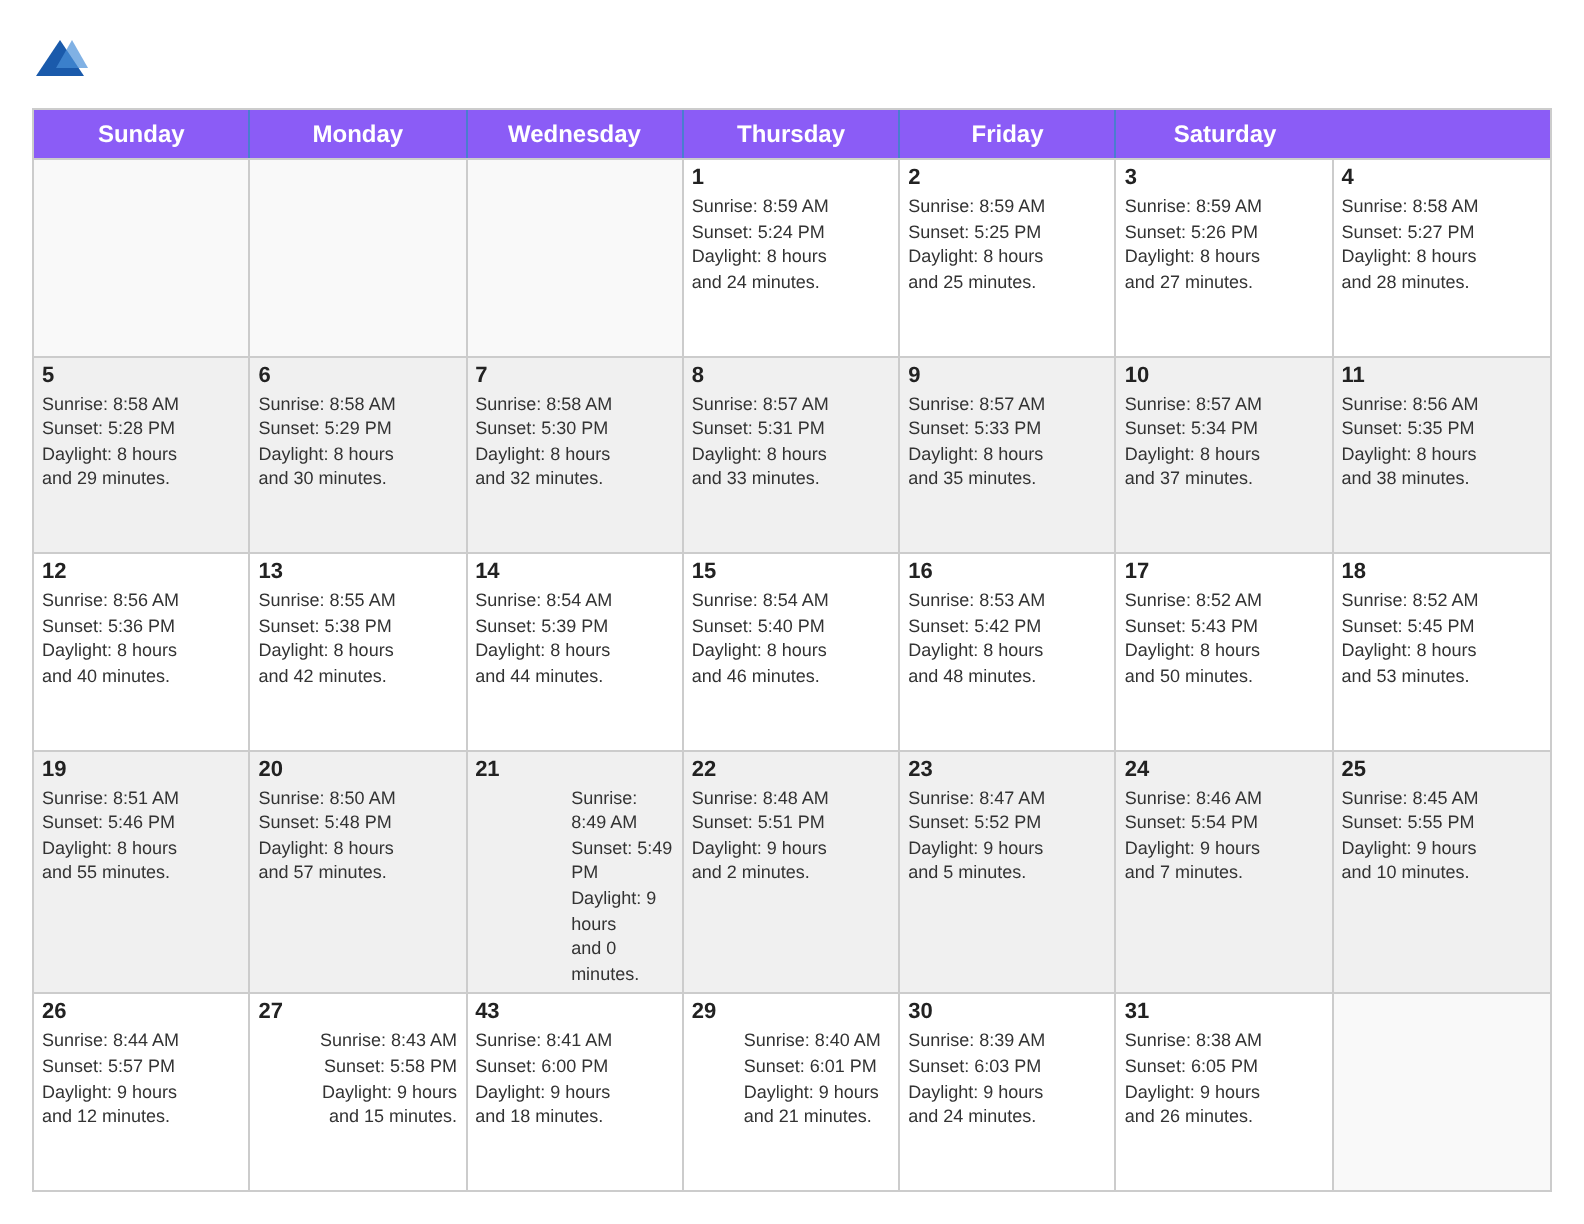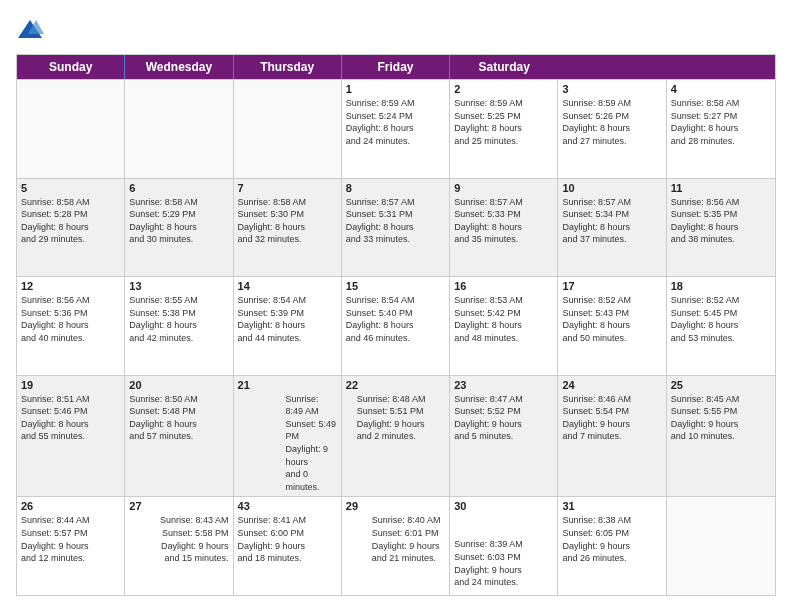--- a/index.html
+++ b/index.html
@@ -56,21 +56,21 @@
     }
     .calendar {
       flex: 1;
       display: flex;
       flex-direction: column;
       border: 1px solid #ccc;
     }
     .cal-header-row {
       display: grid;
       grid-template-columns: repeat(7, 1fr);
-      background: #701a75;
+      background: #8b5cf6;
     }
     .cal-header-cell {
       color: #fff;
       font-size: 12px;
       font-weight: bold;
       padding: 5px 4px;
       text-align: center;
       border-right: 1px solid #4a7dd0;
     }
     .cal-header-cell:last-child { border-right: none; }
@@ -126,20 +126,21 @@
     </div>
     <div class="title-block">
       <h1></h1>
       <h2></h2>
     </div>
   </div>
 
   <div class="calendar">
     <div class="cal-header-row">
     <div class="cal-header-cell">Sunday</div>
+        <div class="cal-header-cell">Monday</div>
         <div class="cal-header-cell">Wednesday</div>
         <div class="cal-header-cell">Thursday</div>
         <div class="cal-header-cell">Friday</div>
         <div class="cal-header-cell">Saturday</div>
       </div>
     <div class="cal-body">
     <div class="cal-row">
           <div class="cal-cell empty"></div>
           <div class="cal-cell empty"></div>
           <div class="cal-cell empty"></div>
@@ -291,21 +292,21 @@
           </div>
           <div class="cal-cell shaded">
             <div class="day-num">21</div>
             <div class="day-info" style="white-space: pre-line; margin-left: 48px;">Sunrise: 8:49 AM
 Sunset: 5:49 PM
 Daylight: 9 hours
 and 0 minutes.</div>
           </div>
           <div class="cal-cell shaded">
             <div class="day-num">22</div>
-            <div class="day-info" style="white-space: pre-line; margin-left: 11px;">Sunrise: 8:48 AM
+            <div class="day-info" style="white-space: pre-line;">Sunrise: 8:48 AM
 Sunset: 5:51 PM
 Daylight: 9 hours
 and 2 minutes.</div>
           </div>
           <div class="cal-cell shaded">
             <div class="day-num">23</div>
             <div class="day-info" style="white-space: pre-line;">Sunrise: 8:47 AM
 Sunset: 5:52 PM
 Daylight: 9 hours
 and 5 minutes.</div>
@@ -349,21 +350,21 @@
           </div>
           <div class="cal-cell">
             <div class="day-num">29</div>
             <div class="day-info" style="white-space: pre-line; margin-left: 26px;">Sunrise: 8:40 AM
 Sunset: 6:01 PM
 Daylight: 9 hours
 and 21 minutes.</div>
           </div>
           <div class="cal-cell">
             <div class="day-num">30</div>
-            <div class="day-info" style="white-space: pre-line; margin-top: 24px;">Sunrise: 8:39 AM
+            <div class="day-info" style="white-space: pre-line;">Sunrise: 8:39 AM
 Sunset: 6:03 PM
 Daylight: 9 hours
 and 24 minutes.</div>
           </div>
           <div class="cal-cell">
             <div class="day-num">31</div>
             <div class="day-info" style="white-space: pre-line;">Sunrise: 8:38 AM
 Sunset: 6:05 PM
 Daylight: 9 hours
 and 26 minutes.</div>

